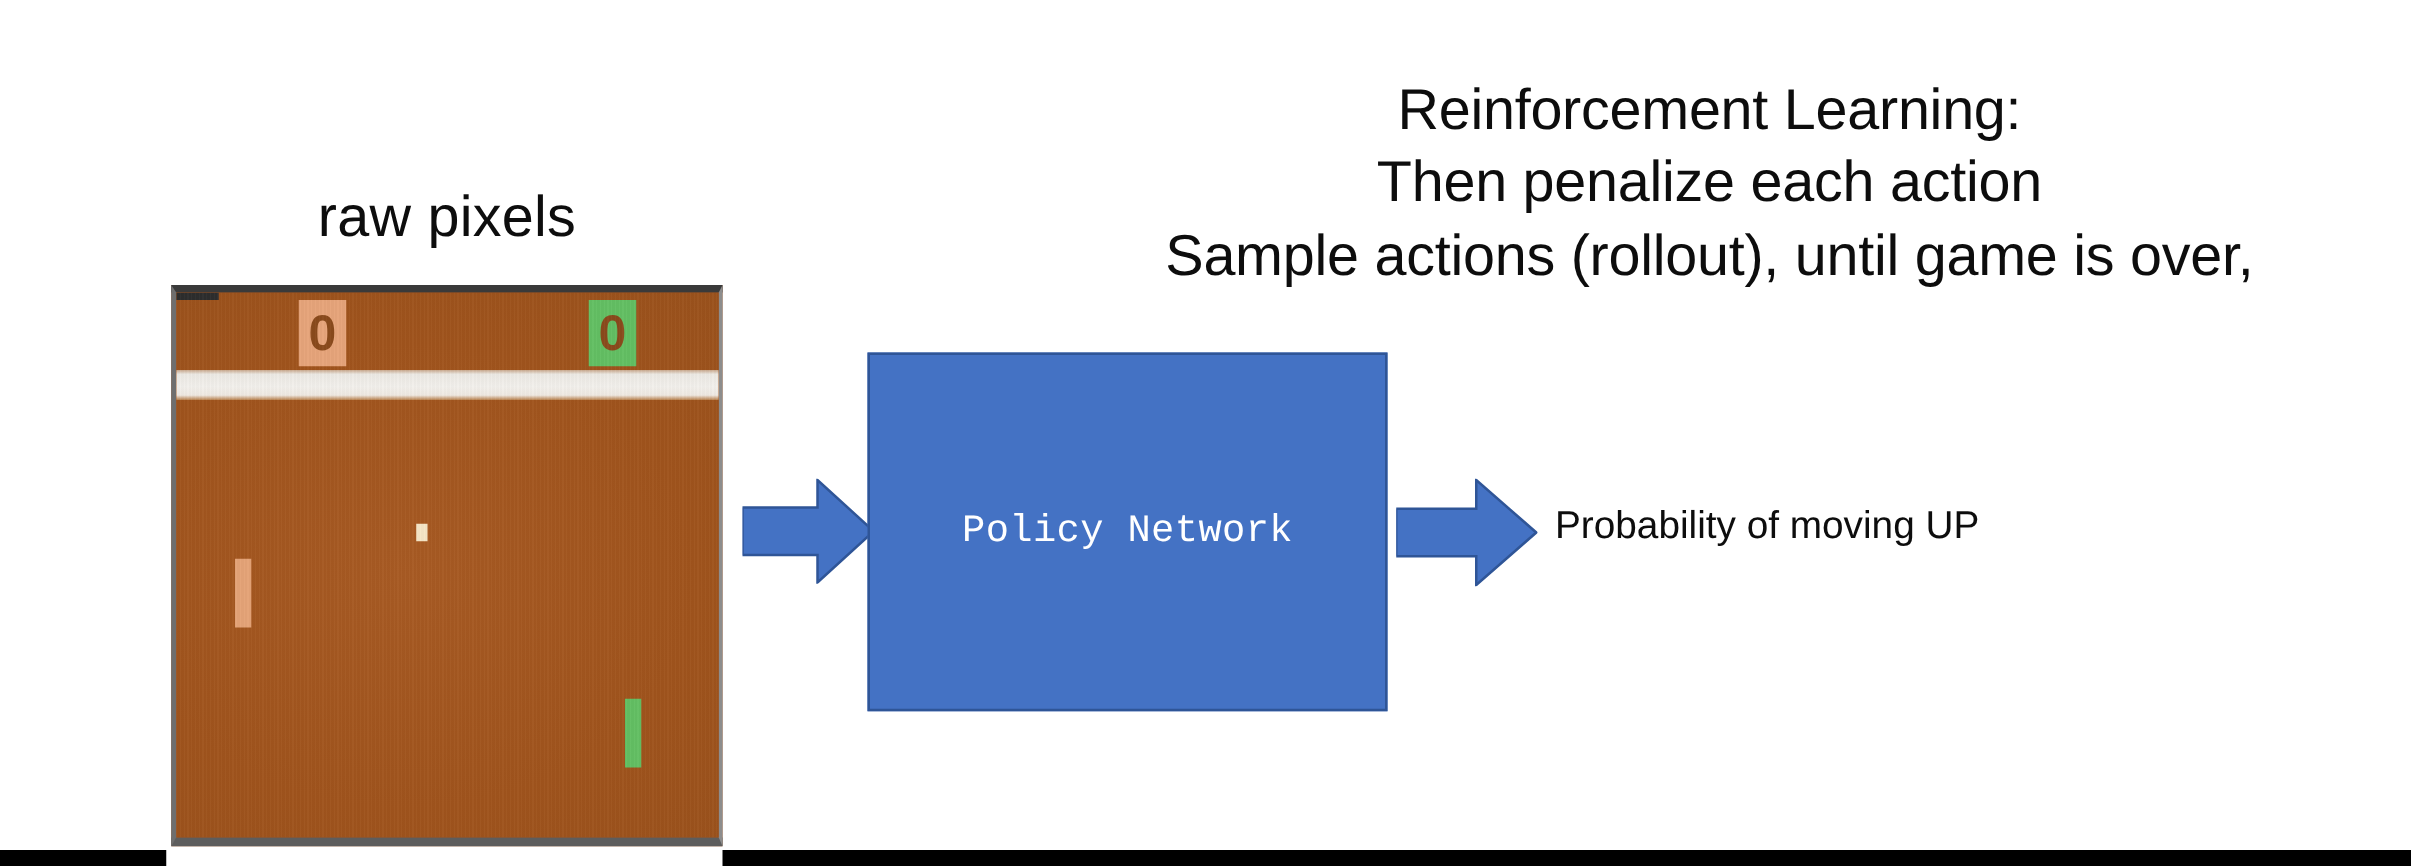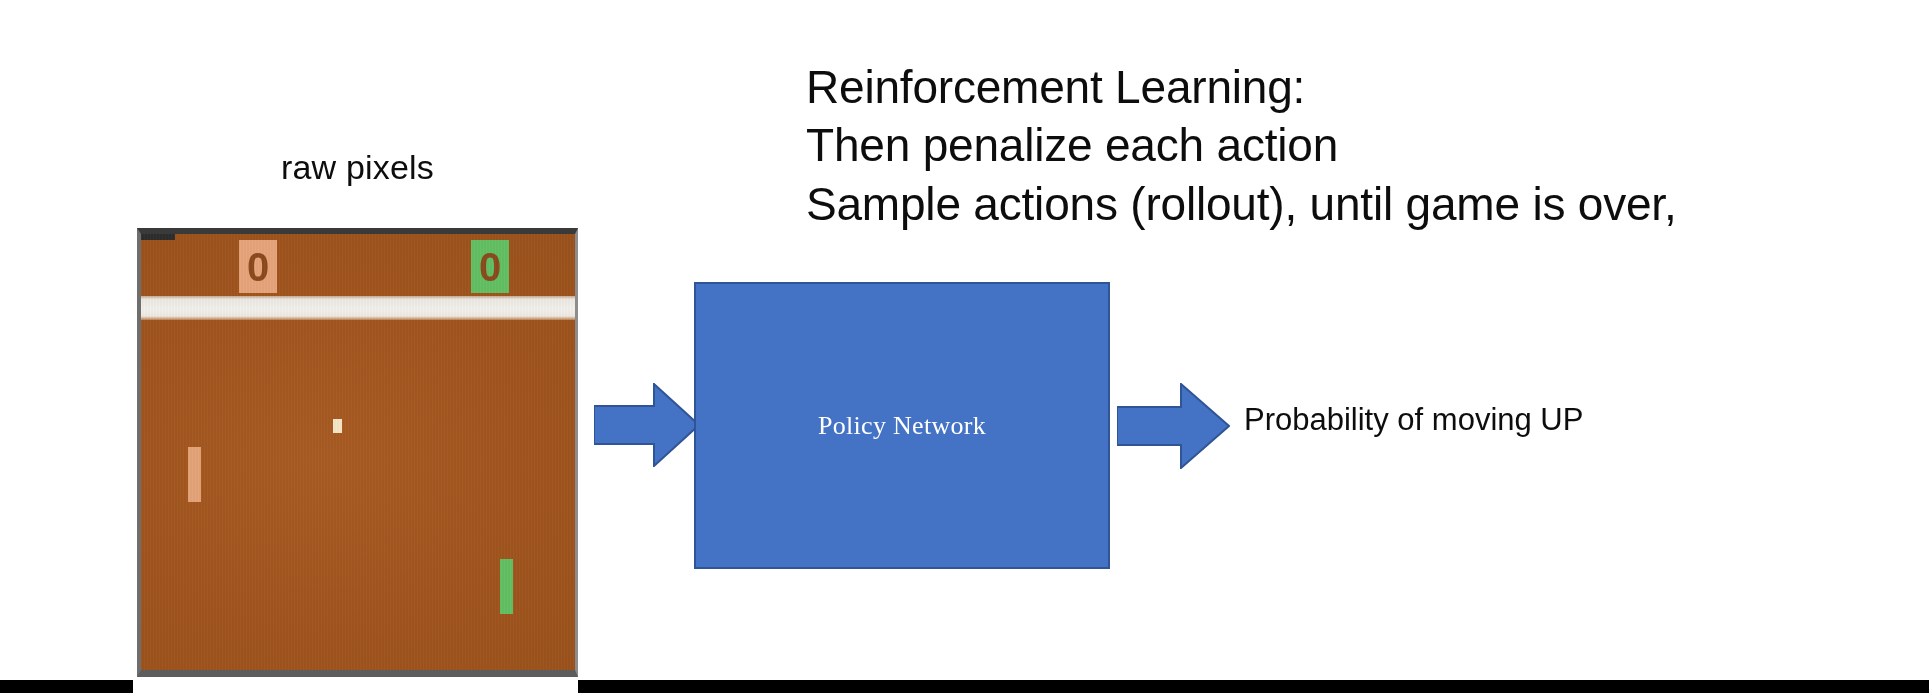--- a/index.html
+++ b/index.html
@@ -21,21 +21,21 @@
   }
 
   
   #raw-pixels-label {
     position: absolute;
     left: 137px;
     top: 150px;
     width: 441px;
     text-align: center;
     font-family: "Liberation Sans", sans-serif;
-    font-size: 34px;
+    font-size: 46px;
     line-height: 1.0;
     color: #0d0d0d;
     letter-spacing: 0.2px;
     white-space: nowrap;
   }
 
   
   #pong-frame {
     position: absolute;
     left: 137px;
@@ -164,34 +164,34 @@
     width: 416px;
     height: 287px;
     box-sizing: border-box;
     background: #4472c4;
     border: 2px solid #2f5597;
     display: flex;
     align-items: center;
     justify-content: center;
   }
   #policy-network-label {
-    font-family: Liberation Serif, serif;
-    font-size: 26px;
+    font-family: Liberation Mono, monospace;
+    font-size: 31px;
     color: #ffffff;
     letter-spacing: 0.3px;
     white-space: nowrap;
   }
 
   
   #rl-heading {
     position: absolute;
     left: 806px;
     top: 58px;
     width: 1123px;
-    text-align: left;
+    text-align: center;
     font-family: "Liberation Sans", sans-serif;
     font-size: 46px;
     line-height: 1.27;
     color: #0d0d0d;
     letter-spacing: -0.2px;
   }
   #rl-heading .hl { display: block; white-space: nowrap; }
 
   
   #output-label {

